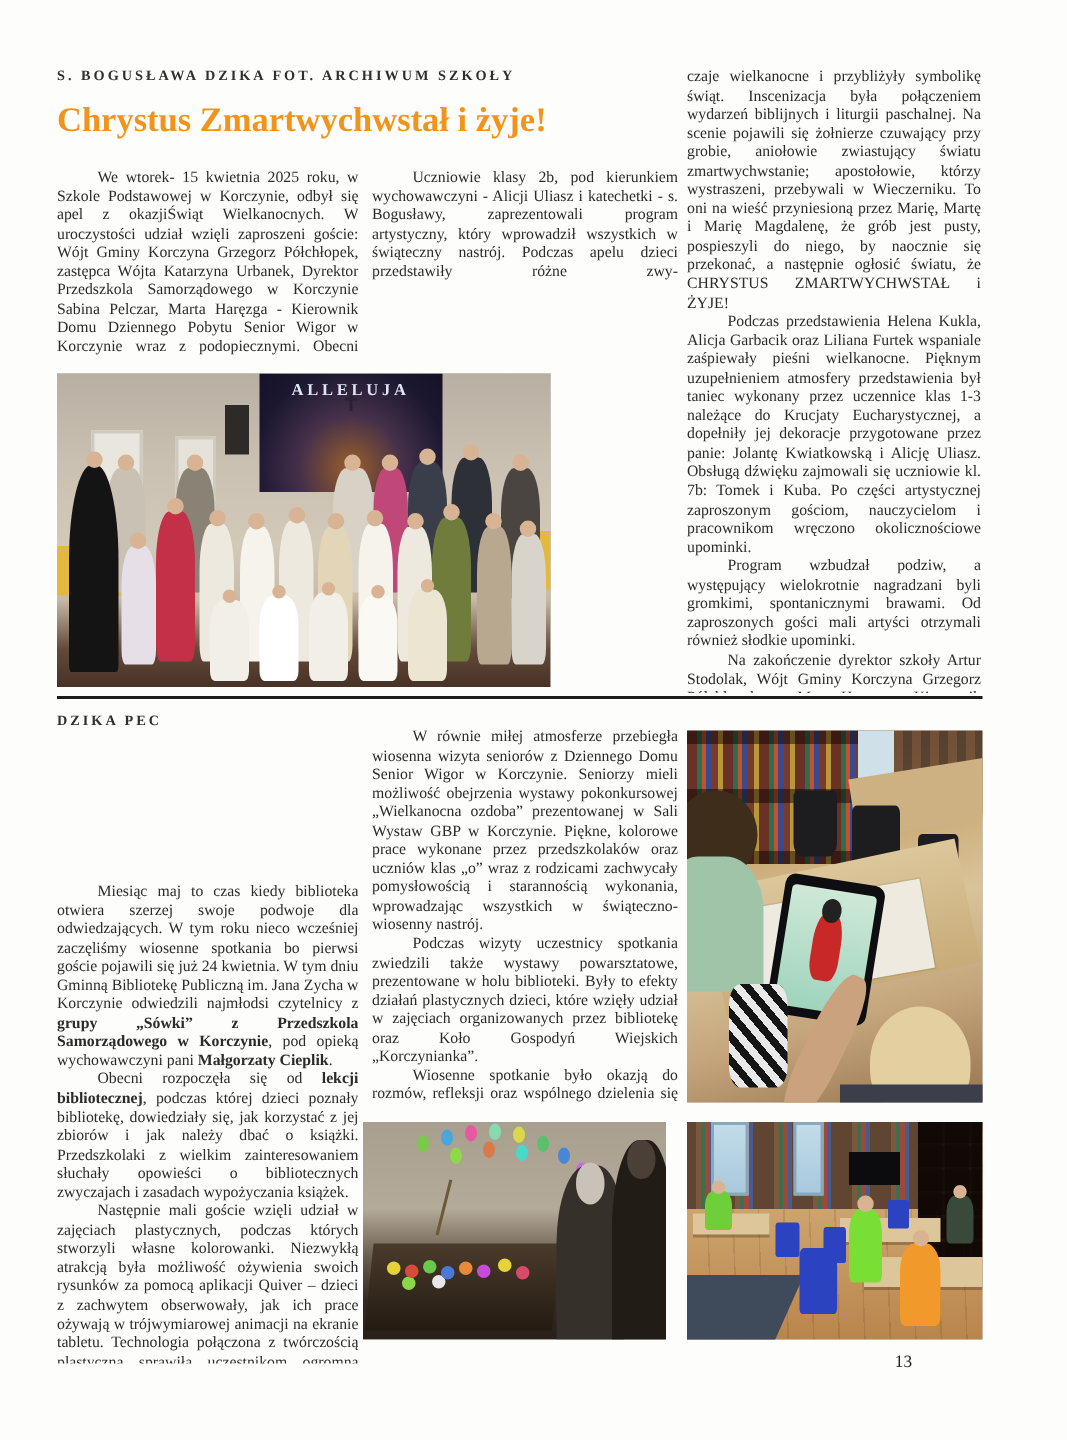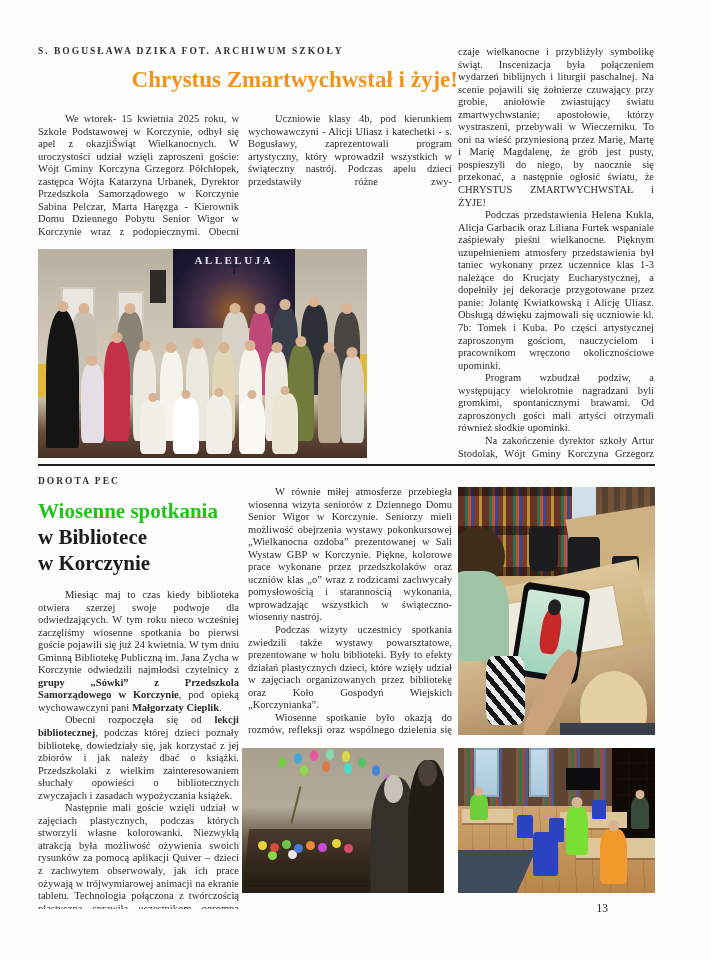--- a/index.html
+++ b/index.html
@@ -8,21 +8,21 @@
     background:#fdfdfb;overflow:hidden;
     font-family:"Liberation Serif","DejaVu Serif",serif;
     color:#2b2b2b;
   }
   .abs{position:absolute;}
   .kicker{
     font-size:9.5px;font-weight:bold;letter-spacing:2px;color:#2f2f2f;
     font-family:"Liberation Serif","DejaVu Serif",serif;
   }
   .h1{
-    margin:0;font-size:23px;font-weight:bold;color:#f2941c;line-height:1.05;text-align:right;
+    margin:0;font-size:23px;font-weight:bold;color:#f2941c;line-height:1.05;
   }
   .h2line{font-size:21px;font-weight:bold;line-height:26px;color:#1c1c1c;}
   .green{color:#1fc31c;}
   .col p{
     margin:0;text-align:justify;font-size:10.5px;line-height:12.55px;
     color:#2b2b2b;hyphens:auto;
   }
   .col{overflow:hidden;}
   .ind{text-indent:27px;}
   .jlast{text-align-last:justify;}
@@ -125,21 +125,21 @@
 
   <div class="abs kicker" style="left:38px;top:46px;">S. BOGUSŁAWA DZIKA FOT. ARCHIWUM SZKOŁY</div>
 
   <h1 class="abs h1" style="left:38px;top:68px;width:420px;">Chrystus Zmartwychwstał i żyje!</h1>
 
   <div class="abs col" style="left:38px;top:113px;width:201px;height:136px;">
     <p class="ind jlast">We wtorek- 15 kwietnia 2025 roku, w Szkole Podstawowej w Korczynie, odbył się apel z okazjiŚwiąt Wielkanocnych. W uroczystości udział wzięli zaproszeni goście: Wójt Gminy Korczyna Grzegorz Półchłopek, zastępca Wójta Katarzyna Urbanek, Dyrektor Przedszkola Samorządowego w Korczynie Sabina Pelczar, Marta Haręzga - Kierownik Domu Dziennego Pobytu Senior Wigor w Korczynie wraz z podopiecznymi. Obecni</p>
   </div>
 
   <div class="abs col" style="left:248px;top:113px;width:204px;height:136px;">
-    <p class="ind jlast">Uczniowie klasy 4b, pod kierunkiem wychowawczyni - Alicji Uliasz i katechetki - s. Bogusławy, zaprezentowali program artystyczny, który wprowadził wszystkich w świąteczny nastrój. Podczas apelu dzieci przedstawiły różne zwy-</p>
+    <p class="ind jlast">Uczniowie klasy 2b, pod kierunkiem wychowawczyni - Alicji Uliasz i katechetki - s. Bogusławy, zaprezentowali program artystyczny, który wprowadził wszystkich w świąteczny nastrój. Podczas apelu dzieci przedstawiły różne zwy-</p>
   </div>
 
   <div class="abs col" style="left:458px;top:46px;width:196px;height:416px;">
     <p>czaje wielkanocne i przybliżyły symbolikę świąt. Inscenizacja była połączeniem wydarzeń biblijnych i liturgii paschalnej. Na scenie pojawili się żołnierze czuwający przy grobie, aniołowie zwiastujący światu zmartwychwstanie; apostołowie, którzy wystraszeni, przebywali w Wieczerniku. To oni na wieść przyniesioną przez Marię, Martę i Marię Magdalenę, że grób jest pusty, pospieszyli do niego, by naocznie się przekonać, a następnie ogłosić światu, że CHRYSTUS ZMARTWYCHWSTAŁ i ŻYJE!</p>
     <p class="ind">Podczas przedstawienia Helena Kukla, Alicja Garbacik oraz Liliana Furtek wspaniale zaśpiewały pieśni wielkanocne. Pięknym uzupełnieniem atmosfery przedstawienia był taniec wykonany przez uczennice klas 1-3 należące do Krucjaty Eucharystycznej, a dopełniły jej dekoracje przygotowane przez panie: Jolantę Kwiatkowską i Alicję Uliasz. Obsługą dźwięku zajmowali się uczniowie kl. 7b: Tomek i Kuba. Po części artystycznej zaproszonym gościom, nauczycielom i pracownikom wręczono okolicznościowe upominki.</p>
     <p class="ind">Program wzbudzał podziw, a występujący wielokrotnie nagradzani byli gromkimi, spontanicznymi brawami. Od zaproszonych gości mali artyści otrzymali również słodkie upominki.</p>
     <p class="ind">Na zakończenie dyrektor szkoły Artur Stodolak, Wójt Gminy Korczyna Grzegorz Półchłopek oraz Marta Haręzga – Kierownik Domu Senior Wigor, złożyli życzenia zdrowych i rodzinnych świąt nauczycielom, uczniom i ich rodzicom a także podziękowali dzieciom oraz ich wychowawczyni i s. Bogusławie za wspaniały, porywający występ oraz ogrom pracy, którą musieli włożyć w jego przygotowanie.</p>
   </div>
 
   <div class="ph" style="left:38px;top:249px;width:329px;height:209px;">
@@ -174,27 +174,22 @@
     <i class="fig" style="left:92%;bottom:7%;width:7%;height:42%;--c:#d8d4cc;"></i>
     <i class="fig small" style="left:31%;bottom:2%;width:8%;height:26%;--c:#f2efe8;"></i>
     <i class="fig small" style="left:41%;bottom:2%;width:8%;height:27%;--c:#ffffff;"></i>
     <i class="fig small" style="left:51%;bottom:2%;width:8%;height:28%;--c:#f2efe8;"></i>
     <i class="fig small" style="left:61%;bottom:2%;width:8%;height:27%;--c:#fbf9f4;"></i>
     <i class="fig small" style="left:71%;bottom:2%;width:8%;height:29%;--c:#ece5d2;"></i>
   </div>
 
   <div class="abs divider" style="left:38px;top:464px;width:617px;"></div>
 
-  <div class="abs kicker" style="left:38px;top:476px;">DOROTA PEC</div>
-
-  <div class="abs" style="left:38px;top:498px;width:210px;">
-    <div class="h2line green">Wiosenne spotkania</div>
-    <div class="h2line">w Bibliotece</div>
-    <div class="h2line">w Korczynie</div>
-  </div>
+  <div class="abs kicker" style="left:38px;top:476px;">DZIKA PEC</div>
+
 
   <div class="abs col" style="left:38px;top:589px;width:201px;height:320px;">
     <p class="ind"><span>Miesiąc maj to czas kiedy biblioteka otwiera szerzej swoje podwoje dla odwiedzających. W tym roku nieco wcześniej zaczęliśmy wiosenne spotkania bo pierwsi goście pojawili się już 24 kwietnia. W tym dniu Gminną Bibliotekę Publiczną im. Jana Zycha w Korczynie odwiedzili najmłodsi czytelnicy z </span><span class="b">grupy „Sówki” z Przedszkola Samorządowego w Korczynie</span><span>, pod opieką wychowawczyni pani </span><span class="b">Małgorzaty Cieplik</span><span>.</span></p>
     <p class="ind"><span>Obecni rozpoczęła się od </span><span class="b">lekcji bibliotecznej</span><span>, podczas której dzieci poznały bibliotekę, dowiedziały się, jak korzystać z jej zbiorów i jak należy dbać o książki. Przedszkolaki z wielkim zainteresowaniem słuchały opowieści o bibliotecznych zwyczajach i zasadach wypożyczania książek.</span></p>
     <p class="ind">Następnie mali goście wzięli udział w zajęciach plastycznych, podczas których stworzyli własne kolorowanki. Niezwykłą atrakcją była możliwość ożywienia swoich rysunków za pomocą aplikacji Quiver – dzieci z zachwytem obserwowały, jak ich prace ożywają w trójwymiarowej animacji na ekranie tabletu. Technologia połączona z twórczością plastyczną sprawiła uczestnikom ogromną radość i wprowadziła element magii do bibliotecznego spotkania.</p>
   </div>
 
   <div class="abs col" style="left:248px;top:486px;width:204px;height:252px;">
     <p class="ind">W równie miłej atmosferze przebiegła wiosenna wizyta seniorów z Dziennego Domu Senior Wigor w Korczynie. Seniorzy mieli możliwość obejrzenia wystawy pokonkursowej „Wielkanocna ozdoba” prezentowanej w Sali Wystaw GBP w Korczynie. Piękne, kolorowe prace wykonane przez przedszkolaków oraz uczniów klas „o” wraz z rodzicami zachwycały pomysłowością i starannością wykonania, wprowadzając wszystkich w świąteczno-wiosenny nastrój.</p>
     <p class="ind">Podczas wizyty uczestnicy spotkania zwiedzili także wystawy powarsztatowe, prezentowane w holu biblioteki. Były to efekty działań plastycznych dzieci, które wzięły udział w zajęciach organizowanych przez bibliotekę oraz Koło Gospodyń Wiejskich „Korczynianka”.</p>

